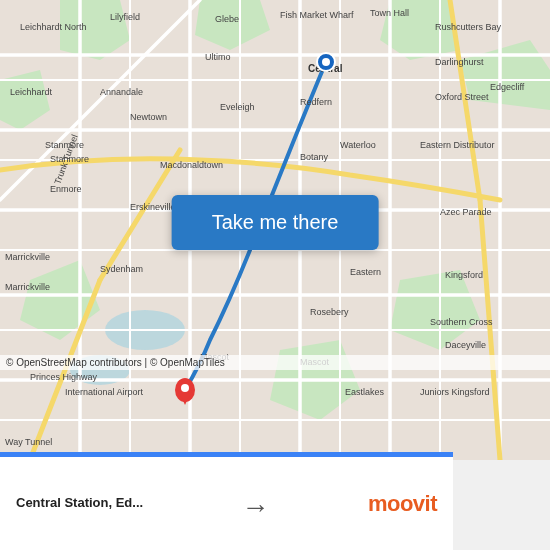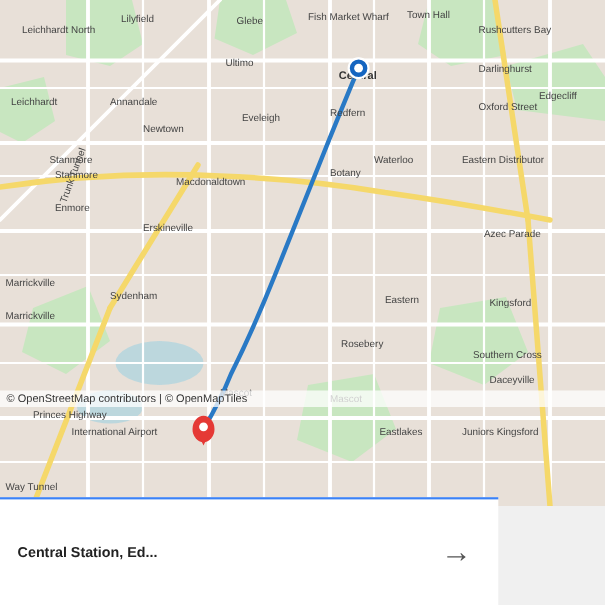--- a/index.html
+++ b/index.html
@@ -53,21 +53,21 @@
     #bottom-bar {
       position: absolute;
       bottom: 0;
       width: 453px;
       height: 98px;
       background: white;
       display: flex;
       align-items: center;
       justify-content: space-between;
       padding: 10px 16px;
-      border-top: 2px solid #3b82f6;
+      border-top: 5px solid #3b82f6;
       z-index: 10;
       text-align: center;
     }
     .station-info {
       display: flex;
       flex-direction: column;
       max-width: 160px;
     }
     .station-name {
       font-size: 13px;
@@ -202,24 +202,28 @@
     <text class="label-text" x="60" y="185" transform="rotate(-70, 60, 185)" font-size="8">Trunk Tunnel</text>
 
     <circle cx="326" cy="62" r="9" fill="#1565c0" stroke="white" stroke-width="2"></circle>
     <circle cx="326" cy="62" r="4" fill="white"></circle>
 
     <ellipse cx="185" cy="390" rx="10" ry="12" fill="#e53935"></ellipse>
     <polygon points="185,405 178,390 192,390" fill="#e53935"></polygon>
     <circle cx="185" cy="388" r="4" fill="white"></circle>
   </svg>
 
+  <button id="take-me-there-btn">Take me there</button>
 
   <div id="attribution-bar">
     <span>© OpenStreetMap contributors | © OpenMapTiles</span>
   </div>
 </div>
 
 <div id="bottom-bar">
   <div class="station-info">
     <span class="station-name">Central Station, Ed...</span>
   </div>
   <div class="arrow-icon">→</div>
+  <div class="moovit-logo">
+    <span class="moovit-text">moovit</span>
+  </div>
 </div>
 
 </body></html>

